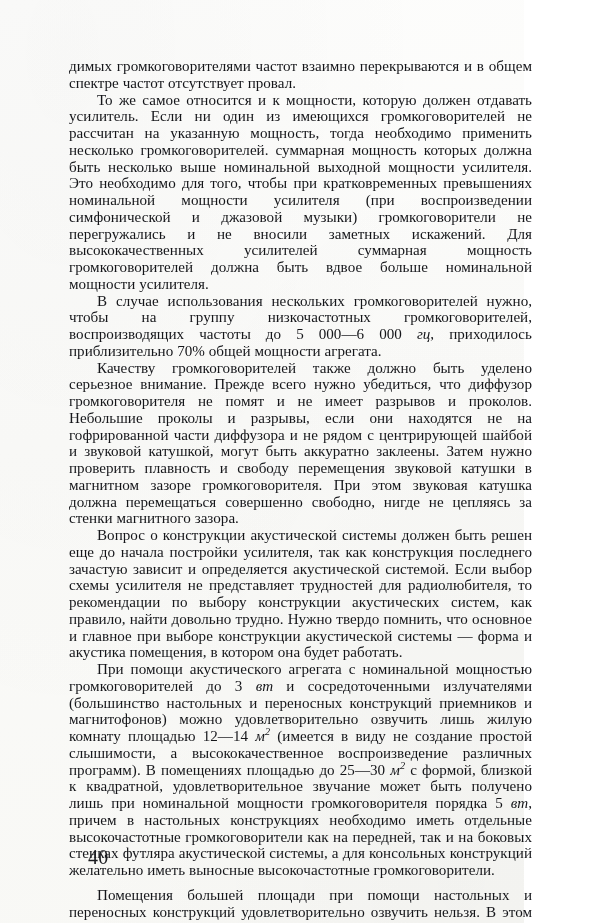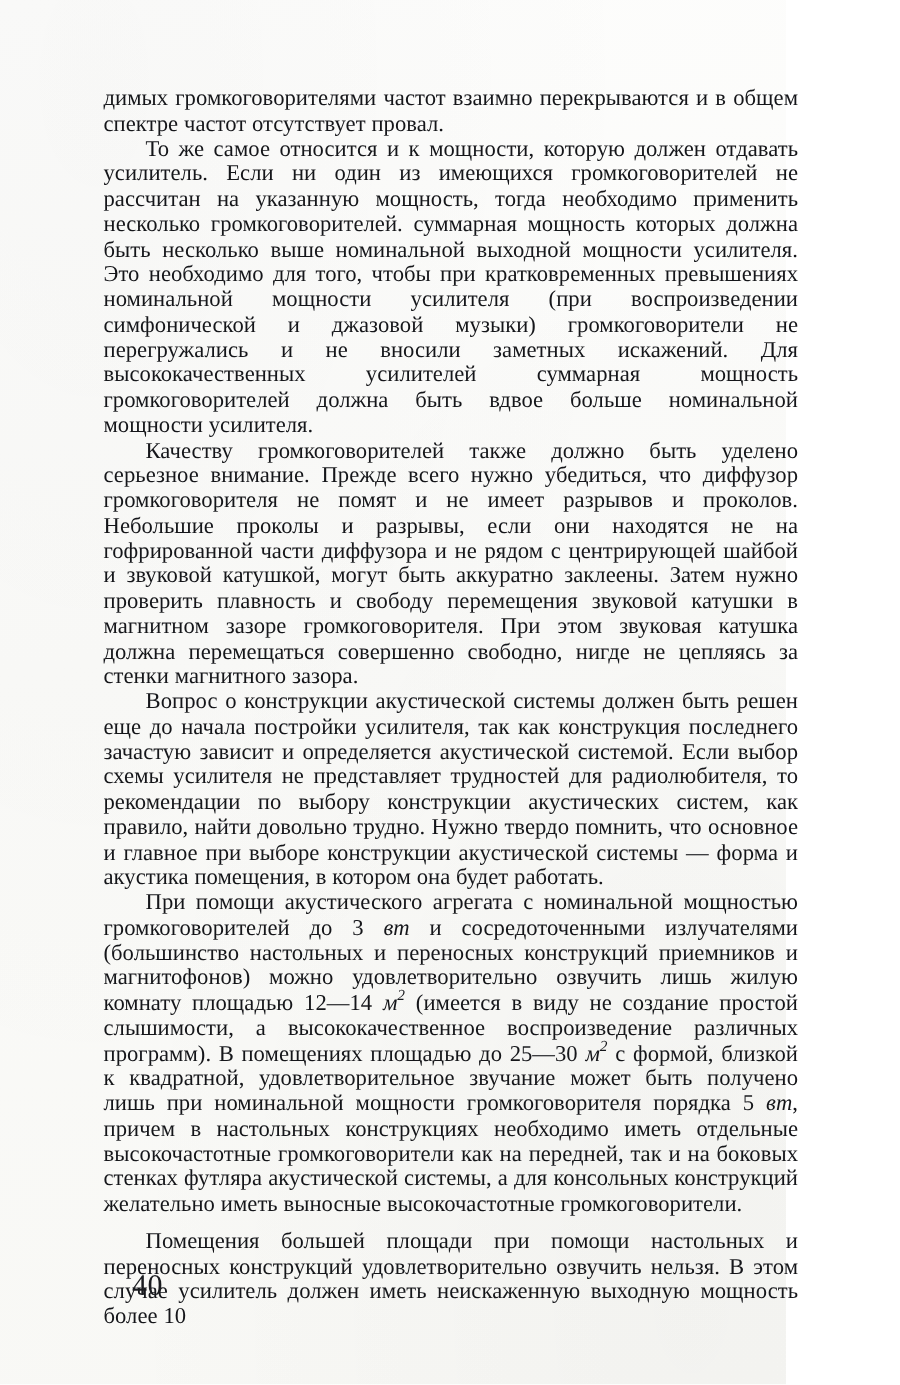--- a/index.html
+++ b/index.html
@@ -90,20 +90,21 @@
   }
 </style>
 </head>
 <body>
 
 <div id="page">
 
   <div id="textblock">
       <p class="para cont"><span>димых громкоговорителями частот взаимно перекрываются и в общем спектре частот отсутствует провал.</span></p>
       <p class="para"><span>То же самое относится и к мощности, которую должен отдавать усилитель. Если ни один из имеющихся громкоговорителей не рассчитан на указанную мощность, тогда необходимо применить несколько громкоговорителей. суммарная мощность которых должна быть несколько выше номинальной выходной мощности усилителя. Это необходимо для того, чтобы при кратковременных превышениях номинальной мощности усилителя (при воспроизведении симфонической и джазовой музыки) громкоговорители не перегружались и не вносили заметных искажений. Для высококачественных усилителей суммарная мощность громкоговорителей должна быть вдвое больше номинальной мощности усилителя.</span></p>
+      <p class="para"><span>В случае использования нескольких громкоговорителей нужно, чтобы на группу низкочастотных громкоговорителей, воспроизводящих частоты до 5 000—6 000 </span><i class="unit">гц</i><span>, приходилось приблизительно 70% общей мощности агрегата.</span></p>
       <p class="para"><span>Качеству громкоговорителей также должно быть уделено серьезное внимание. Прежде всего нужно убедиться, что диффузор громкоговорителя не помят и не имеет разрывов и проколов. Небольшие проколы и разрывы, если они находятся не на гофрированной части диффузора и не рядом с центрирующей шайбой и звуковой катушкой, могут быть аккуратно заклеены. Затем нужно проверить плавность и свободу перемещения звуковой катушки в магнитном зазоре громкоговорителя. При этом звуковая катушка должна перемещаться совершенно свободно, нигде не цепляясь за стенки магнитного зазора.</span></p>
       <p class="para"><span>Вопрос о конструкции акустической системы должен быть решен еще до начала постройки усилителя, так как конструкция последнего зачастую зависит и определяется акустической системой. Если выбор схемы усилителя не представляет трудностей для радиолюбителя, то рекомендации по выбору конструкции акустических систем, как правило, найти довольно трудно. Нужно твердо помнить, что основное и главное при выборе конструкции акустической системы — форма и акустика помещения, в котором она будет работать.</span></p>
       <p class="para"><span>При помощи акустического агрегата с номинальной мощностью громкоговорителей до 3 </span><i class="unit">вт</i><span> и сосредоточенными излучателями (большинство настольных и переносных конструкций приемников и магнитофонов) можно удовлетворительно озвучить лишь жилую комнату площадью 12—14 </span><i class="unit">м</i><sup class="sq">2</sup><span> (имеется в виду не создание простой слышимости, а высококачественное воспроизведение различных программ). В помещениях площадью до 25—30 </span><i class="unit">м</i><sup class="sq">2</sup><span> с формой, близкой к квадратной, удовлетворительное звучание может быть получено лишь при номинальной мощности громкоговорителя порядка 5 </span><i class="unit">вт</i><span>, причем в настольных конструкциях необходимо иметь отдельные высокочастотные громкоговорители как на передней, так и на боковых стенках футляра акустической системы, а для консольных конструкций желательно иметь выносные высокочастотные громкоговорители.</span></p>
       <p class="para gap-before"><span>Помещения большей площади при помощи настольных и переносных конструкций удовлетворительно озвучить нельзя. В этом случае усилитель должен иметь неискаженную выходную мощность более 10 </span></p>
     </div>
 
   <div id="folio">40</div>
 
 </div>
 

